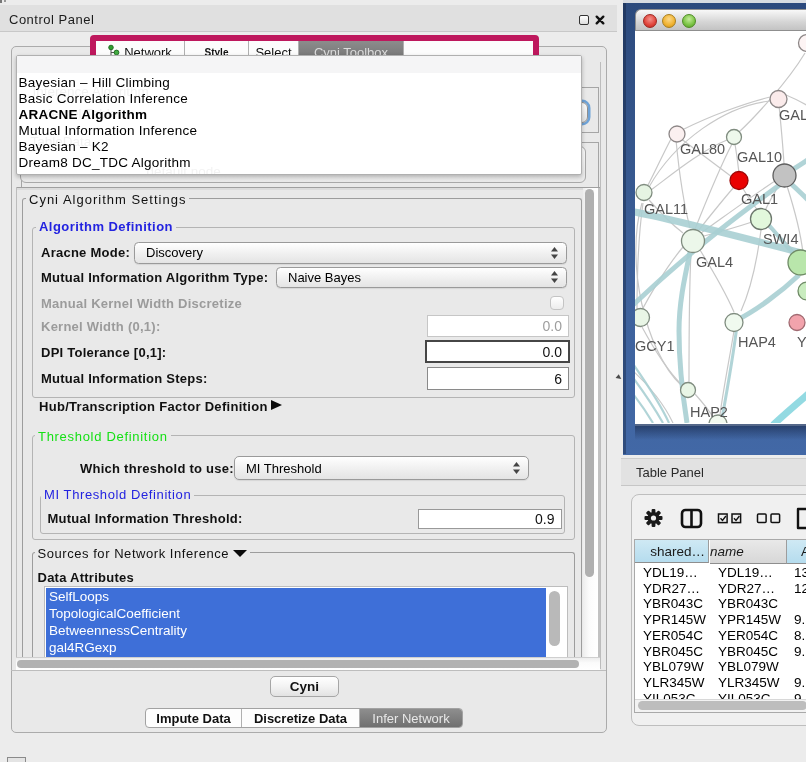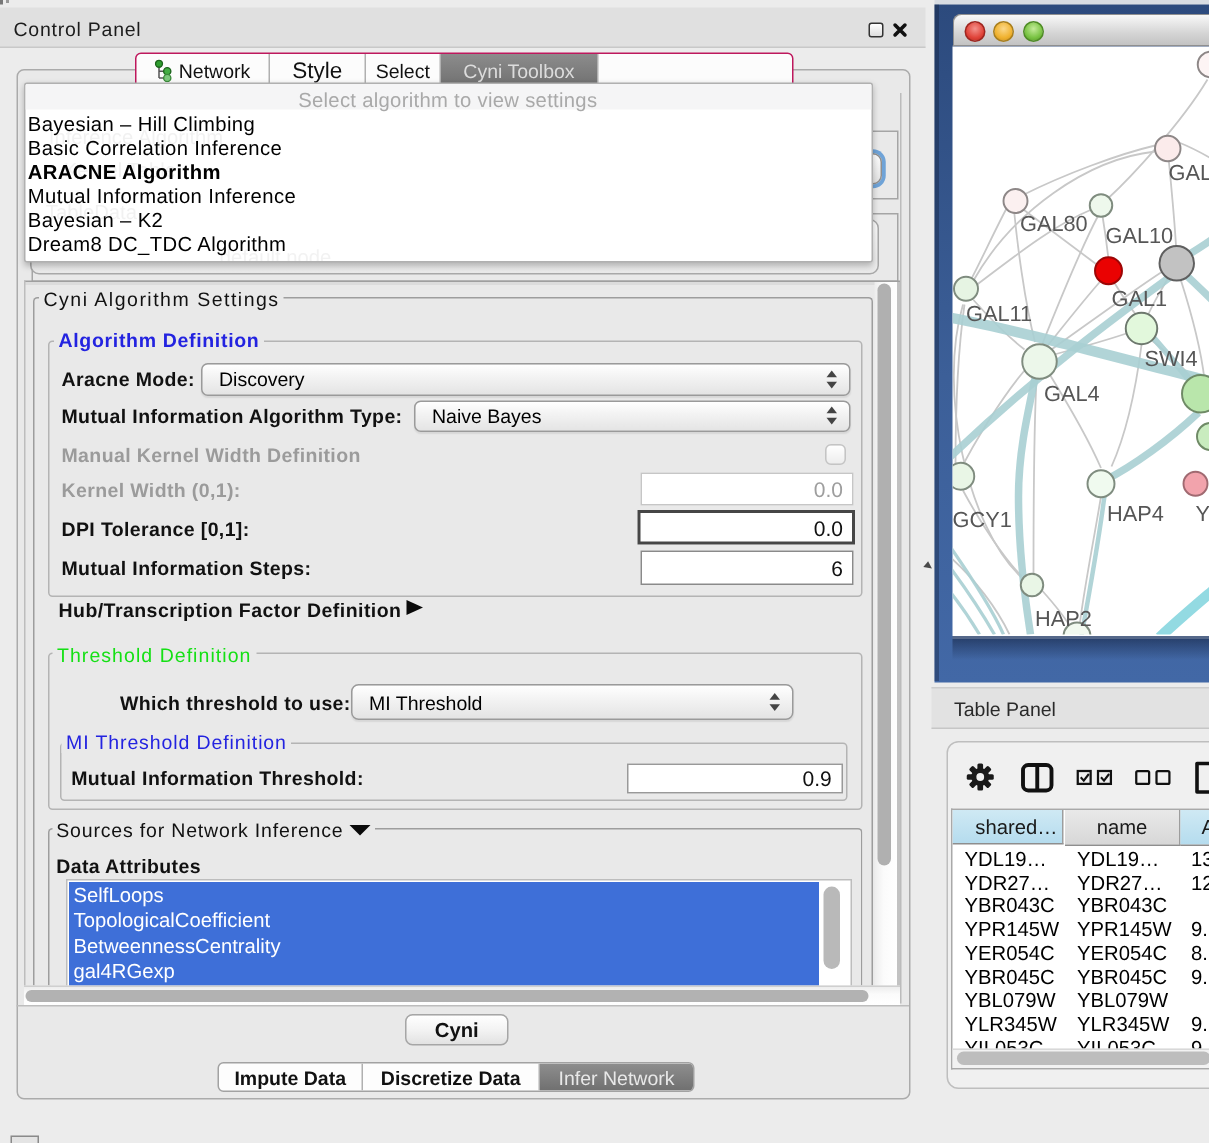--- a/index.html
+++ b/index.html
@@ -27,46 +27,45 @@
 <div class="abs" style="left:579px;top:15px;width:8px;height:8px;border:1.6px solid #333;border-radius:2px;background:linear-gradient(#fff,#ddd);"></div>
 <svg class="abs" style="left:595px;top:15px;" width="10" height="10" viewBox="0 0 10 10">
     <path d="M1.7 1.7 L8.3 8.3 M8.3 1.7 L1.7 8.3" stroke="#111" stroke-width="2.4" stroke-linecap="round"></path>
   </svg>
 
 <div class="abs" style="left:0;top:0;width:2px;height:3px;background:#777;"></div>
 <div class="abs" style="left:4px;top:0;width:2px;height:2px;background:#999;"></div>
 
 <div class="abs" style="left:10.5px;top:46px;width:596px;height:687px;background:#e9e9e9;border:1px solid #ababab;border-radius:5px;box-sizing:border-box;"></div>
 
-<div class="abs" id="toptabs" style="left:90px;top:35px;width:437px;height:22px;background:#fcfcfc;border:1px solid #be185d;border-radius:4px;overflow:hidden;display:flex;">
+<div class="abs" id="toptabs" style="left:90px;top:35px;width:437px;height:22px;background:#fcfcfc;border:6px solid #be185d;border-radius:4px;overflow:hidden;display:flex;">
   <div style="width:88px;border-right:1px solid #b0b0b0;display:flex;align-items:center;justify-content:center;">
     <svg width="13" height="16" viewBox="0 0 13 16" style="margin-right:3px;">
       <path d="M3 5 V13 M3 8.5 H7.5 M3 13 H7.5" stroke="#555" stroke-width="1" fill="none"></path>
       <circle cx="3" cy="3.5" r="2.3" fill="#2f9e2f" stroke="#1c641c" stroke-width="0.9"></circle>
       <circle cx="8.5" cy="8.5" r="2.4" fill="#43ad43" stroke="#1c641c" stroke-width="0.9"></circle>
       <circle cx="8.5" cy="13" r="2.4" fill="#7cc87c" stroke="#3b8a3b" stroke-width="0.9"></circle>
     </svg>
     <span style="font-size:13px;">Network</span>
     </div>
-  <div style="width:63px;border-right:1px solid #b0b0b0;display:flex;align-items:center;justify-content:center;font-size:15px;">Style</div>
+  <div style="width:63px;border-right:1px solid #b0b0b0;display:flex;align-items:center;justify-content:center;font-size:10px;font-weight:bold;">Style</div>
   <div style="width:49px;border-right:1px solid #b0b0b0;display:flex;align-items:center;justify-content:center;font-size:13px;">Select</div>
   <div style="width:104px;border-right:1px solid #b0b0b0;display:flex;align-items:center;justify-content:center;font-size:13px;background:linear-gradient(#8c8c8c,#707070);color:#dcdcdc;">Cyni Toolbox</div>
 </div>
 
 <div class="abs" style="left:21px;top:87px;width:576px;height:44px;border:1px solid #a5a5a5;"></div>
 <div class="abs" style="left:21px;top:142px;width:576px;height:44px;border:1px solid #a5a5a5;"></div>
 <div class="abs" style="left:600px;top:62px;width:1px;height:607px;background:#bcbcbc;"></div>
 
 <div class="abs" style="left:20px;top:146px;width:566px;height:37px;border:1px solid #a8a8a8;border-radius:6px;background:linear-gradient(#fdfdfd,#e9e9e9);box-sizing:border-box;"></div>
 
 <div class="abs" style="left:25px;top:102px;width:563px;height:21px;border:1px solid #8f8f8f;border-radius:6px;background:linear-gradient(#fdfdfd,#e2e2e2);box-shadow:0 0 0 2.5px #6fa3d7;box-sizing:border-box;"></div>
 
 <div class="abs" id="popup" style="left:15.5px;top:54.5px;width:564px;height:118px;background:#fff;border:1px solid #b0b0b0;border-radius:2px;box-shadow:0 2px 4px rgba(0,0,0,0.25);overflow:hidden;">
   <div style="position:absolute;left:0;right:0;top:0;height:17px;background:#f5f5f6;"></div>
-  <div style="position:absolute;left:0;right:0;top:3.5px;text-align:center;color:#a9a9a9;font-size:13.5px;letter-spacing:0.2px;">Select algorithm to view settings</div>
   <div style="position:absolute;left:16px;top:28px;color:rgba(125,125,125,0.11);font-size:13.5px;">Inference Algorithm</div>
   <div style="position:absolute;left:26px;top:50px;color:rgba(125,125,125,0.10);font-size:13.5px;">Kernel Table</div>
   <div style="position:absolute;left:14px;top:78px;color:rgba(125,125,125,0.11);font-size:13.5px;">TableData</div>
   <div style="position:absolute;left:130px;top:108px;color:rgba(130,130,130,0.10);font-size:13.5px;">default node</div>
   <div style="position:absolute;left:2px;top:19.5px;font-size:13.5px;line-height:15.9px;letter-spacing:0.25px;color:#000;">
     Bayesian – Hill Climbing<br>
     Basic Correlation Inference<br>
     <b>ARACNE Algorithm</b><br>
     Mutual Information Inference<br>
     Bayesian – K2<br>
@@ -95,21 +94,21 @@
 
 <div class="lbl" style="left:41px;top:270px;">Mutual Information Algorithm Type:</div>
 <div class="combo" style="left:276px;top:266.5px;width:289px;height:19.5px;border-radius:4.5px;">
     <div class="ctext">Naive Bayes</div>
   <svg class="carrows" width="9" height="13" viewBox="0 0 9 13">
       <path d="M4.5 0.5 L8 5 H1 Z" fill="#444"></path>
       <path d="M4.5 12.5 L1 8 H8 Z" fill="#444"></path>
     </svg>
   </div>
 
-<div class="lbl" style="left:41px;top:296px;color:#9b9b9b;">Manual Kernel Width Definition</div>
+<div class="lbl" style="left:41px;top:296px;color:#9b9b9b;">Manual Kernel Width Discretize</div>
 <div class="abs" style="left:550px;top:296px;width:14px;height:14px;border:1.5px solid #c4c4c4;border-radius:4px;background:linear-gradient(#ffffff,#ededed);box-sizing:border-box;"></div>
 
 <div class="lbl" style="left:41px;top:319px;color:#9b9b9b;">Kernel Width (0,1):</div>
 <div class="field" style="left:426.5px;top:315px;width:142.5px;height:22px;border:1px solid #c6c6c6;box-sizing:border-box;">
     <span style="color:#9e9e9e;">0.0</span>
   </div>
 
 <div class="lbl" style="left:41px;top:345px;">DPI Tolerance [0,1]:</div>
 <div class="field" style="left:425px;top:340px;width:145px;height:23px;border:2px solid #464646;box-sizing:border-box;">
     <span>0.0</span>
@@ -300,21 +299,21 @@
       <rect x="140" y="20" width="8.6" height="8.6" rx="1"></rect>
     </g>
 
     <path d="M167 15 h12 v19 h-12 z" fill="none" stroke="#111" stroke-width="2.4" stroke-linejoin="round"></path>
   </svg>
 </div>
 
 <div class="abs" id="tablearea" style="left:634px;top:539px;width:172px;height:174px;background:#fff;border:1px solid #a9a9a9;border-right:none;box-sizing:border-box;overflow:hidden;">
 
   <div style="position:absolute;left:0;top:0;width:74px;height:23px;background:linear-gradient(#cfe9f4,#b5dcee);border-right:1px solid #9d9d9d;border-bottom:1px solid #8e8e8e;text-align:right;padding-right:3px;box-sizing:border-box;line-height:23px;font-size:13.5px;color:#1a1a1a;">shared…</div>
-  <div style="position:absolute;left:75px;top:0;width:76px;height:23px;background:linear-gradient(#e9e9e9,#d7d7d7);border-right:1px solid #9d9d9d;border-bottom:1px solid #8e8e8e;text-align:center;line-height:23px;font-size:13.5px;color:#1a1a1a;">name</div>
+  <div style="position:absolute;left:75px;top:0;width:76px;height:23px;background:linear-gradient(#e9e9e9,#d7d7d7);border-right:1px solid #9d9d9d;border-bottom:1px solid #8e8e8e;text-align:left;line-height:23px;font-size:13.5px;color:#1a1a1a;font-style:italic;">name</div>
   <div style="position:absolute;left:152px;top:0;width:60px;height:23px;background:linear-gradient(#cfe9f4,#b5dcee);border-bottom:1px solid #8e8e8e;font-size:13.5px;line-height:23px;color:#1a1a1a;">
       <span style="position:absolute;left:14px;">A</span>
     </div>
 
   <div style="position:absolute;left:0;top:25px;font-size:13.5px;line-height:15.7px;color:#000;">
     <div>
         <span style="position:absolute;left:8px;">YDL19…</span>
         <span style="position:absolute;left:83px;">YDL19…</span>
         <span style="position:absolute;left:159px;">13</span>
       </div>

